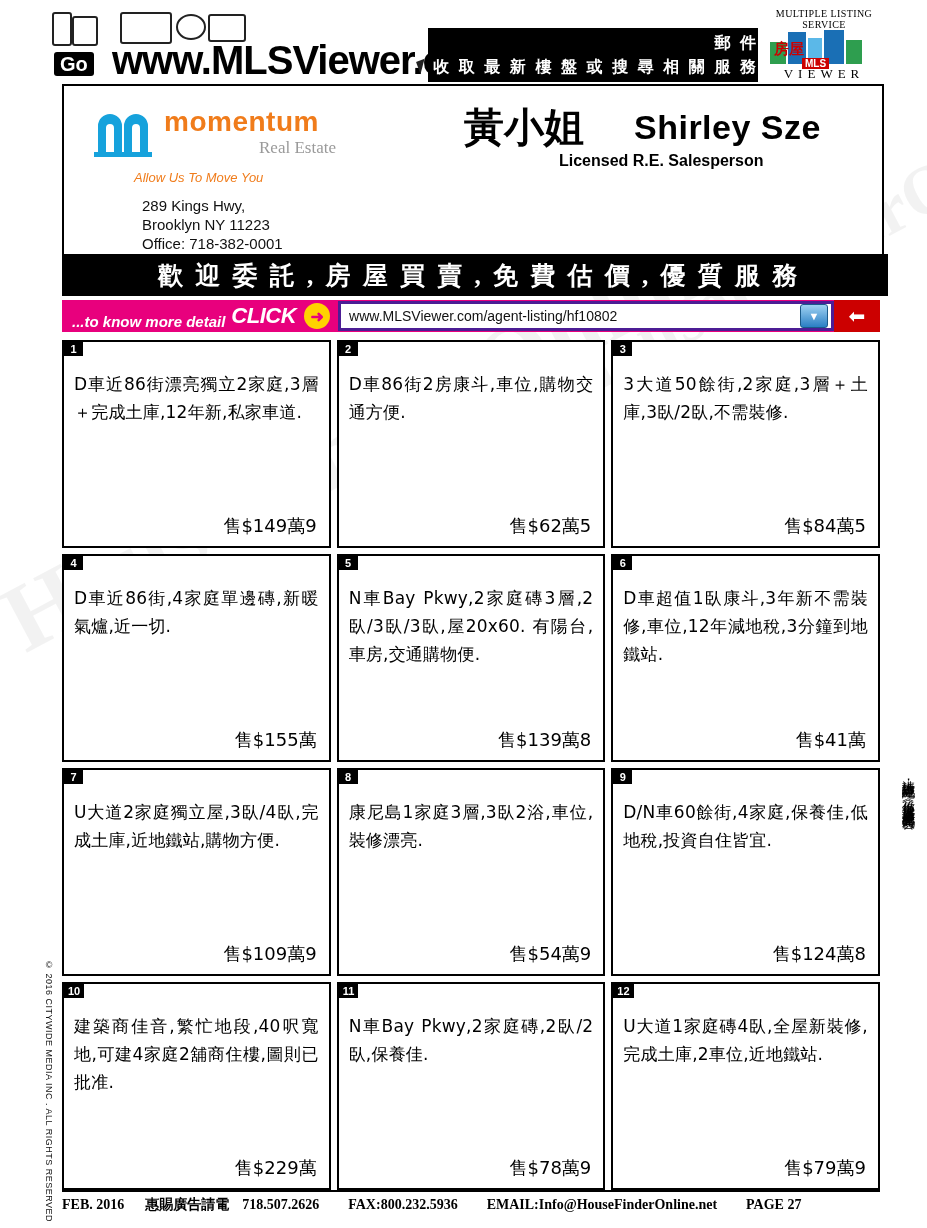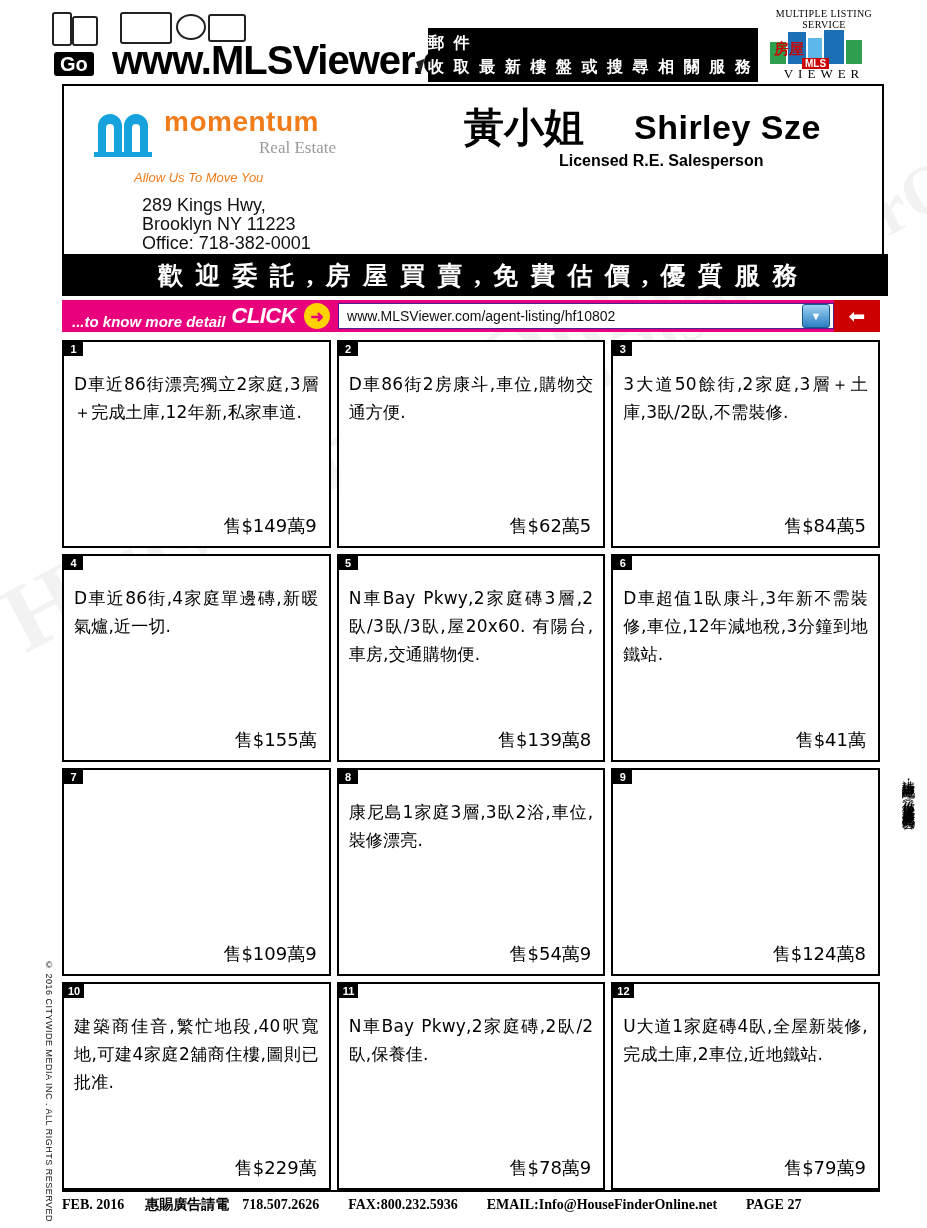--- a/index.html
+++ b/index.html
@@ -10,55 +10,55 @@
   .topbar{position:absolute;left:50px;top:8px;width:830px;height:70px;}
   .go-block{position:absolute;left:0;top:0;width:60px;height:68px;}
   .go-badge{position:absolute;left:4px;top:44px;background:#000;color:#fff;font-weight:bold;font-size:20px;
             padding:0 6px;border-radius:3px;line-height:24px;}
   .devices{position:absolute;left:0;top:2px;width:60px;height:42px;}
   .dev{position:absolute;border:2px solid #222;border-radius:3px;background:#fff;}
   .mlsviewer{position:absolute;left:62px;top:30px;font-size:40px;font-weight:bold;letter-spacing:-1px;}
   .gadgets{position:absolute;left:62px;top:0px;width:140px;height:34px;}
   .cursor{position:absolute;left:368px;top:52px;width:0;height:0;border-left:9px solid #222;border-bottom:13px solid transparent;transform:rotate(-20deg);}
   .blackbox{position:absolute;left:378px;top:20px;width:330px;height:54px;background:#000;color:#fff;
-            display:flex;flex-direction:column;justify-content:center;align-items:center;}
+            display:flex;flex-direction:column;justify-content:center;align-items:center;text-align:right;}
   .blackbox div{font-size:16px;letter-spacing:2px;line-height:24px;font-family:"DejaVu Sans",sans-serif;font-weight:bold;}
   .mls-right{position:absolute;left:718px;top:0px;width:112px;height:76px;text-align:center;}
   .mls-right .mls-title{font-size:10px;letter-spacing:.4px;font-family:"Liberation Serif",serif;}
   .mls-logo{position:absolute;left:0;top:16px;width:112px;height:40px;}
   .bld{position:absolute;bottom:0;background:#1a6fb5;}
   .viewer-word{position:absolute;left:0;top:58px;width:112px;font-size:13px;letter-spacing:5px;font-family:"Liberation Serif",serif;}
   .cn-badge{position:absolute;left:6px;top:20px;font-size:15px;line-height:10px;color:#c00;font-weight:bold;}
   .mlsred{position:absolute;left:34px;top:26px;background:#c00;color:#fff;font-size:10px;font-weight:bold;padding:0 3px;margin-top:8px;}
 
   
   .card{position:absolute;left:62px;top:84px;width:818px;height:168px;border:2px solid #000;background:#fff;}
   .logo-wrap{position:absolute;left:20px;top:14px;width:330px;height:150px;}
   .mlogo{position:absolute;left:8px;top:6px;width:64px;height:52px;}
   .mname{position:absolute;left:80px;top:6px;font-size:28px;font-weight:bold;color:#f07c1b;letter-spacing:.5px;}
   .msub{position:absolute;left:175px;top:38px;font-size:17px;color:#9a9a9a;font-family:"Liberation Serif",serif;}
   .mtag{position:absolute;left:50px;top:70px;font-size:13px;font-style:italic;color:#f07c1b;}
-  .addr{position:absolute;left:58px;top:96px;font-size:18px;line-height:19px;color:#111;}
+  .addr{position:absolute;left:58px;top:96px;font-size:15px;line-height:19px;color:#111;}
   .agent-cn{position:absolute;left:400px;top:14px;font-size:40px;font-weight:bold;font-family:"DejaVu Sans",sans-serif;}
   .agent-en{position:absolute;left:570px;top:22px;font-size:34px;font-weight:bold;letter-spacing:.5px;}
   .lic{position:absolute;left:495px;top:66px;font-size:16px;font-weight:bold;}
   .phone{position:absolute;left:408px;top:92px;font-size:52px;font-weight:bold;letter-spacing:-1px;}
 
   
   .strip{position:absolute;left:62px;top:254px;width:818px;height:42px;background:#000;color:#fff;
          display:flex;align-items:center;justify-content:center;font-family:Liberation Serif, serif;
          font-size:25px;font-weight:bold;letter-spacing:3px;padding-left:8px;}
 
   
   .clickbar{position:absolute;left:62px;top:300px;width:818px;height:32px;background:#e8007d;display:flex;align-items:center;}
   .cb-text{color:#fff;font-size:15px;font-weight:bold;font-style:italic;margin-left:10px;margin-top:10px;}
   .cb-click{color:#fff;font-size:22px;font-weight:bold;font-style:italic;margin-left:6px;letter-spacing:-.5px;}
   .cb-arrow{width:26px;height:26px;border-radius:50%;background:#ffd200;margin-left:8px;display:flex;align-items:center;justify-content:center;
             font-size:16px;color:#e8007d;font-weight:bold;}
-  .cb-url{flex:1;margin-left:8px;height:24px;background:#fff;border:1px solid #4c1d95;display:flex;align-items:center;
+  .cb-url{flex:1;margin-left:8px;height:24px;background:#fff;border:3px solid #4c1d95;display:flex;align-items:center;
           font-size:14px;padding-left:8px;color:#111;}
   .cb-drop{width:26px;height:22px;margin-right:3px;background:linear-gradient(#9fd2f2,#2a7fc4);border:1px solid #1a5a8a;
            border-radius:3px;display:flex;align-items:center;justify-content:center;color:#fff;font-size:11px;}
   .cb-back{width:46px;background:#c00;height:32px;display:flex;align-items:center;justify-content:center;color:#fff;font-size:20px;}
 
   
   .grid{position:absolute;left:62px;top:340px;width:818px;height:850px;display:grid;
         grid-template-columns:1fr 1fr 1fr;grid-template-rows:1fr 1fr 1fr 1fr;gap:6px;}
   .cell{border:2px solid #000;position:relative;background:#fff;padding:6px 10px 4px 10px;box-sizing:border-box;}
   .num{position:absolute;left:0;top:0;background:#000;color:#fff;font-size:11px;font-weight:bold;
@@ -194,29 +194,31 @@
       <div class="price">售$139萬8</div>
     </div>
     <div class="cell">
       <div class="num">6</div>
       <div class="desc">D車超值1臥康斗,3年新不需裝修,車位,12年減地稅,3分鐘到地鐵站.</div>
       <div class="price">售$41萬</div>
     </div>
 
     <div class="cell">
       <div class="num">7</div>
+      <div class="desc">U大道2家庭獨立屋,3臥/4臥,完成土庫,近地鐵站,購物方便.</div>
       <div class="price">售$109萬9</div>
     </div>
     <div class="cell">
       <div class="num">8</div>
       <div class="desc">康尼島1家庭3層,3臥2浴,車位,裝修漂亮.</div>
       <div class="price">售$54萬9</div>
     </div>
     <div class="cell">
       <div class="num">9</div>
+      <div class="desc">D/N車60餘街,4家庭,保養佳,低地稅,投資自住皆宜.</div>
       <div class="price">售$124萬8</div>
     </div>
 
     <div class="cell">
       <div class="num">10</div>
       <div class="desc">建築商佳音,繁忙地段,40呎寬地,可建4家庭2舖商住樓,圖則已批准.</div>
       <div class="price">售$229萬</div>
     </div>
     <div class="cell">
       <div class="num">11</div>

